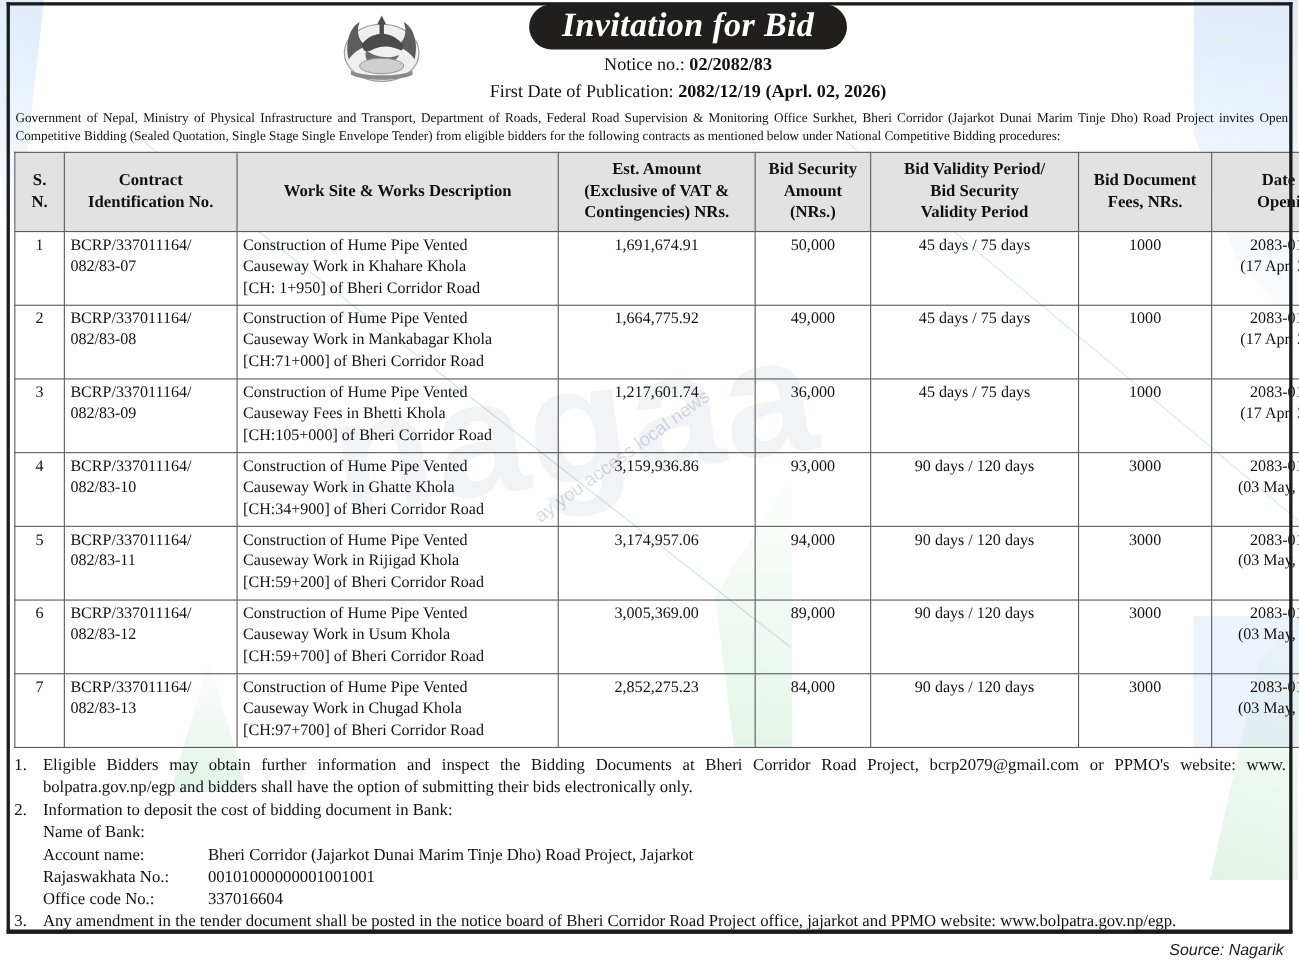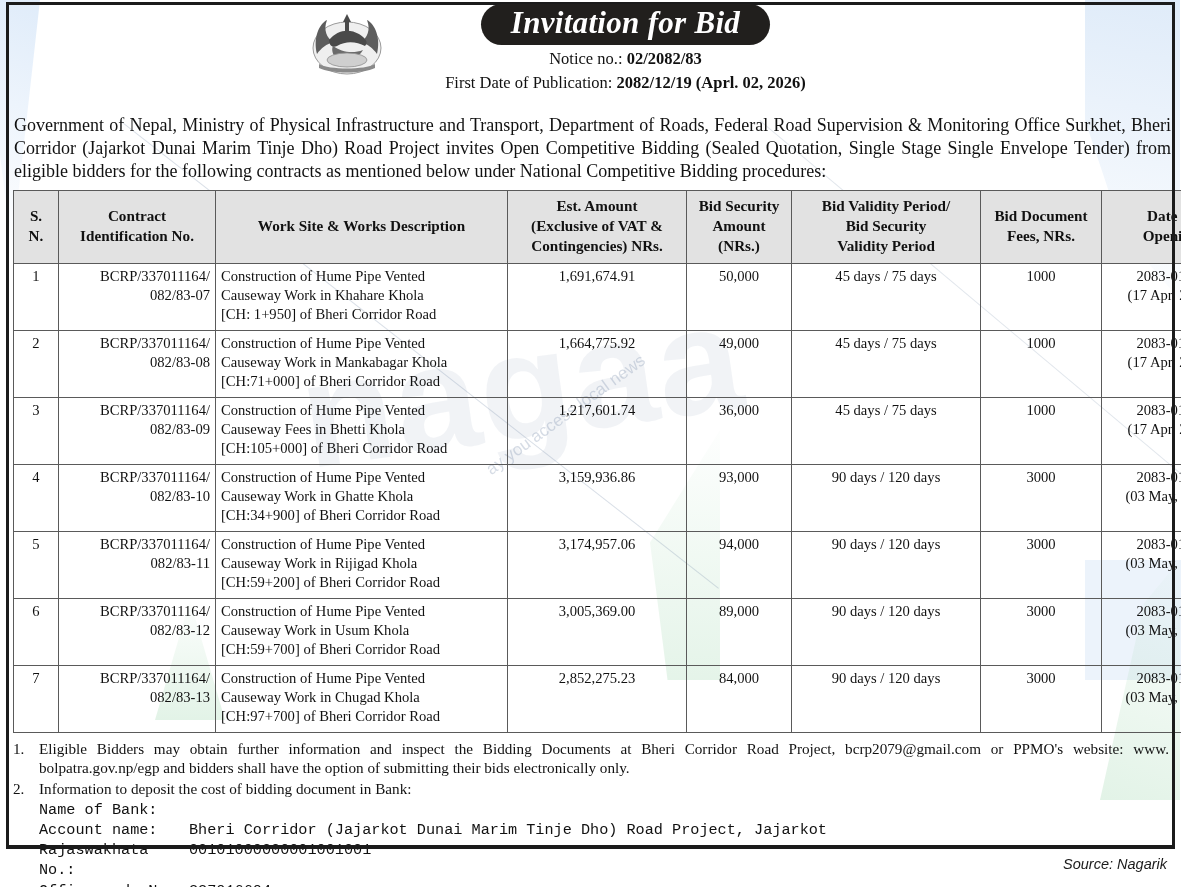--- a/index.html
+++ b/index.html
@@ -174,22 +174,22 @@
   .notice-line b { font-weight: bold; }
   .pub-line {
     margin-left: 70px;
     font-size: 16.5px;
     margin-top: 2px;
     line-height: 1.35;
   }
 
   
   .intro {
-    margin: 20px 10px 0 14px;
-    font-size: 18px;
+    margin: 6px 10px 0 14px;
+    font-size: 12px;
     line-height: 1.28;
     text-align: justify;
     text-justify: inter-word;
   }
 
   
   table.bid {
     border-collapse: collapse;
     width: 1154px;
     margin: 7px 0 0 13px;
@@ -207,21 +207,21 @@
     background: #e2e2e2;
     text-align: center;
     font-weight: bold;
     font-size: 15.2px;
     vertical-align: middle;
     padding: 5px 4px 7px 4px;
     line-height: 1.3;
   }
   table.bid tbody td { height: 60px; }
   .c-sn   { width: 36px;  text-align: center; }
-  .c-cid  { width: 148px; text-align: right; }
+  .c-cid  { width: 148px; text-align: left; }
   .c-desc { width: 283px; text-align: justify; text-justify: inter-word; margin-top: 12px; }
   .c-amt  { width: 170px; text-align: center; }
   .c-sec  { width: 96px;  text-align: center; }
   .c-val  { width: 180px; text-align: center; }
   .c-fee  { width: 112px; text-align: center; }
   .c-open { width: 129px; text-align: center; }
   .c-desc span.line { display: block; }
   .c-open span.line { display: block; }
   .c-cid span.line { display: block; }
 
@@ -247,21 +247,20 @@
     text-justify: inter-word;
   }
   .bank-block {
     margin-left: 26px;
     margin-top: 0px;
   }
   .bank-row {
     display: flex;
     font-size: 15.2px;
     line-height: 1.33;
-    font-family: Liberation Mono, monospace;
   }
   .bank-row .k { width: 150px; flex: 0 0 150px; }
   .bank-row .v { flex: 1 1 auto; }
   .source {
     position: absolute;
     right: 14px;
     top: 856px;
     font-size: 14.5px;
     font-style: italic;
     font-family: "Liberation Sans", sans-serif;

